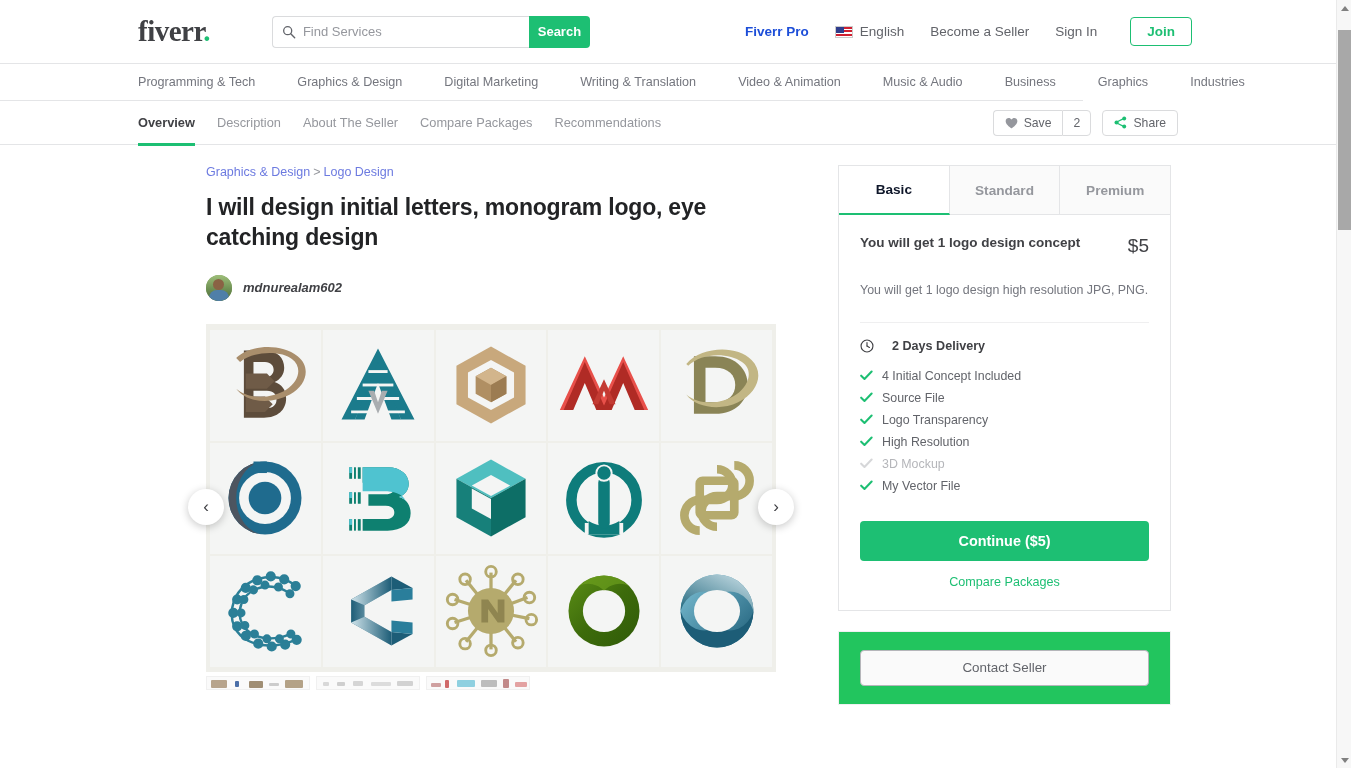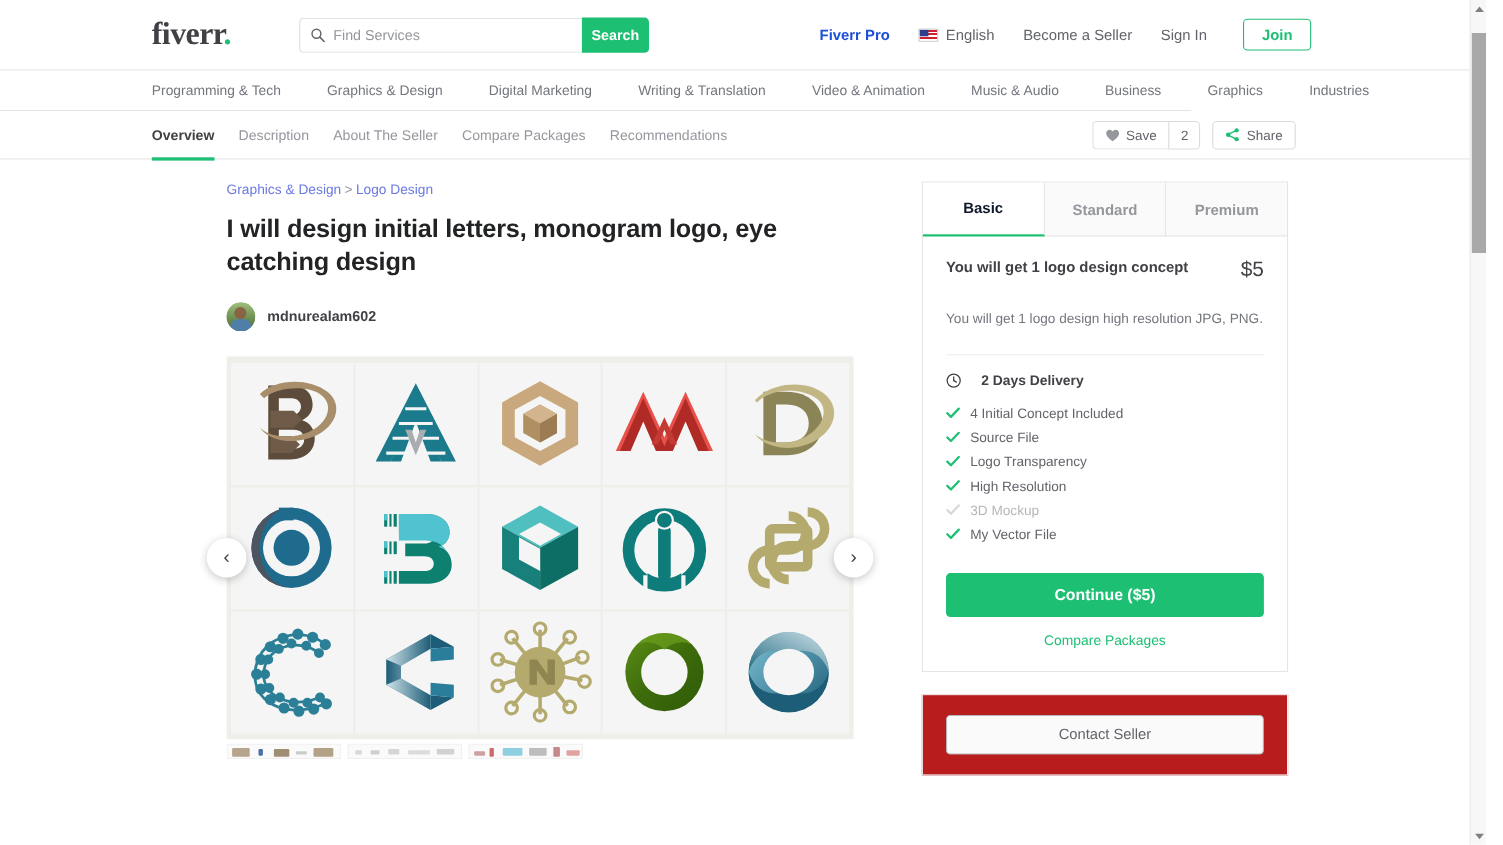--- a/index.html
+++ b/index.html
@@ -150,21 +150,21 @@
 
   .breadcrumb { font-size: 12.5px; color: #6c7ae0; margin-bottom: 13px; }
   .breadcrumb a { color: #6c7ae0; text-decoration: none; cursor: pointer; }
   .breadcrumb .sep { color: #95979d; margin: 0 3px; }
 
   .gig-title {
     font-size: 23px; line-height: 1.32; font-weight: bold;
     color: #222325; margin: 0 0 22px 0; letter-spacing: -0.2px;
   }
 
-  .seller-row { display: flex; align-items: center; gap: 11px; margin-bottom: 23px; }
+  .seller-row { display: flex; align-items: center; gap: 11px; margin-bottom: 23px; font-style: italic; }
   .avatar {
     width: 26px; height: 26px; border-radius: 50%; flex: none;
     overflow: hidden; position: relative;
     background: #7ba05b;
   }
   .avatar .sky { position: absolute; inset: 0; background: linear-gradient(#9fbf7a 0%, #6d8f52 55%, #4f6b3c 100%); }
   .avatar .face { position: absolute; left: 7px; top: 4px; width: 11px; height: 11px; border-radius: 50%; background: #8a6244; }
   .avatar .shirt { position: absolute; left: 3px; bottom: 0; width: 20px; height: 11px; border-radius: 8px 8px 0 0; background: #4f7fa8; }
   .seller-name { font-size: 13px; font-weight: bold; color: #404145; cursor: pointer; }
 
@@ -236,21 +236,21 @@
     width: 100%; height: 40px; background: #1dbf73; color: #fff;
     border: none; border-radius: 4px; font-size: 14.4px; font-weight: bold;
     cursor: pointer; margin-top: 20px;
     font-family: "Liberation Sans", sans-serif;
   }
   .compare-link {
     display: block; text-align: center; font-size: 12.6px; color: #1dbf73;
     margin-top: 14px; cursor: pointer; text-decoration: none;
   }
   .contact-card {
-    margin-top: 20px; background: #b91c1c; border: 1px solid #f0f0f1;
+    margin-top: 20px; background: #22c55e; border: 1px solid #f0f0f1;
     padding: 18px 21px; width: 333px;
   }
   .contact-btn {
     width: 100%; height: 36px; background: #fafafa; border: 1px solid #b5b6ba;
     border-radius: 4px; font-size: 13.4px; color: #62646a; cursor: pointer;
     font-family: "Liberation Sans", sans-serif;
   }
 </style>
 </head>
 <body>

